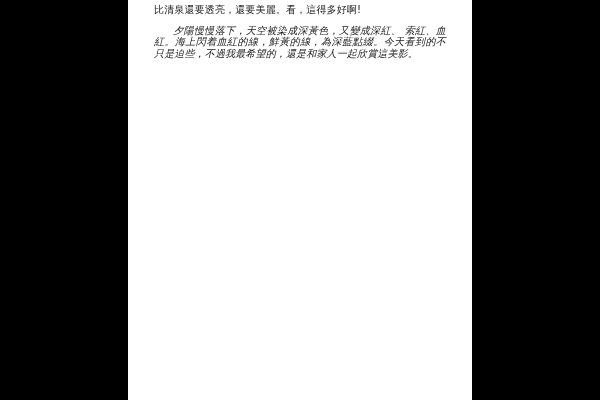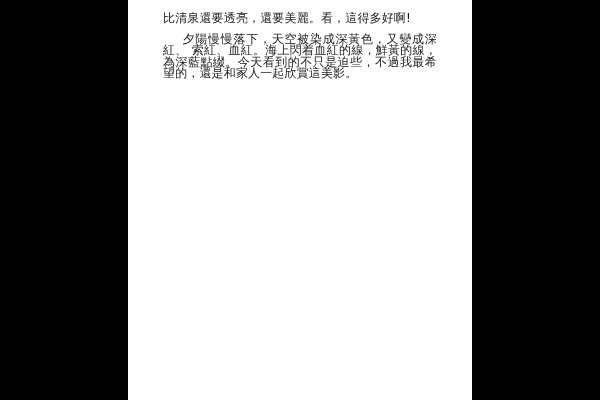--- a/index.html
+++ b/index.html
@@ -26,29 +26,30 @@
     width: 344px;
     height: 400px;
     background: #ffffff;
   }
   .page-body {
     padding: 4px 26px 0 26px;
     box-sizing: border-box;
   }
   .para {
     color: #1a1a1a;
-    font-size: 12px;
+    font-size: 10px;
     line-height: 11.6px;
     letter-spacing: 0.15px;
     text-align: justify;
     text-justify: inter-character;
-    margin: 9px;
+    margin: 0;
   }
   .para + .para {
     margin-top: 9px;
+    font-style: italic;
   }
   .indent {
     display: inline-block;
     width: 19px;
   }
 </style>
 </head>
 <body>
 
 <div class="viewport">

